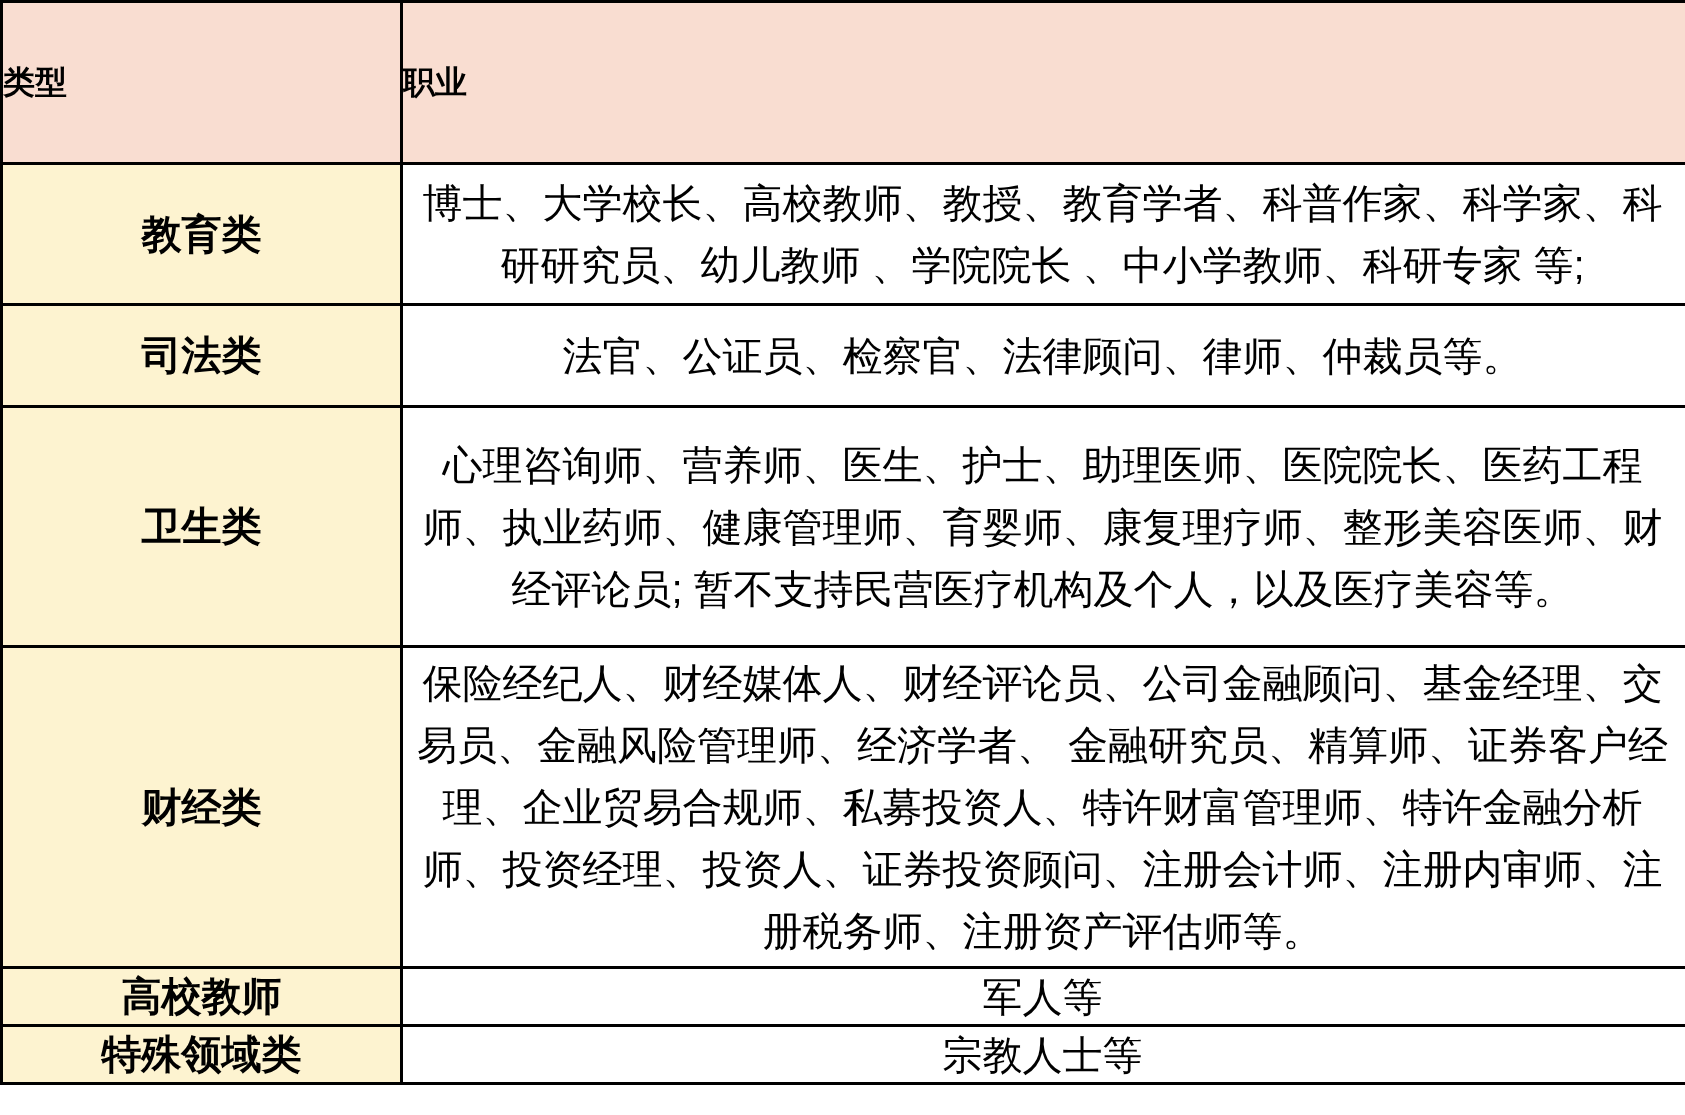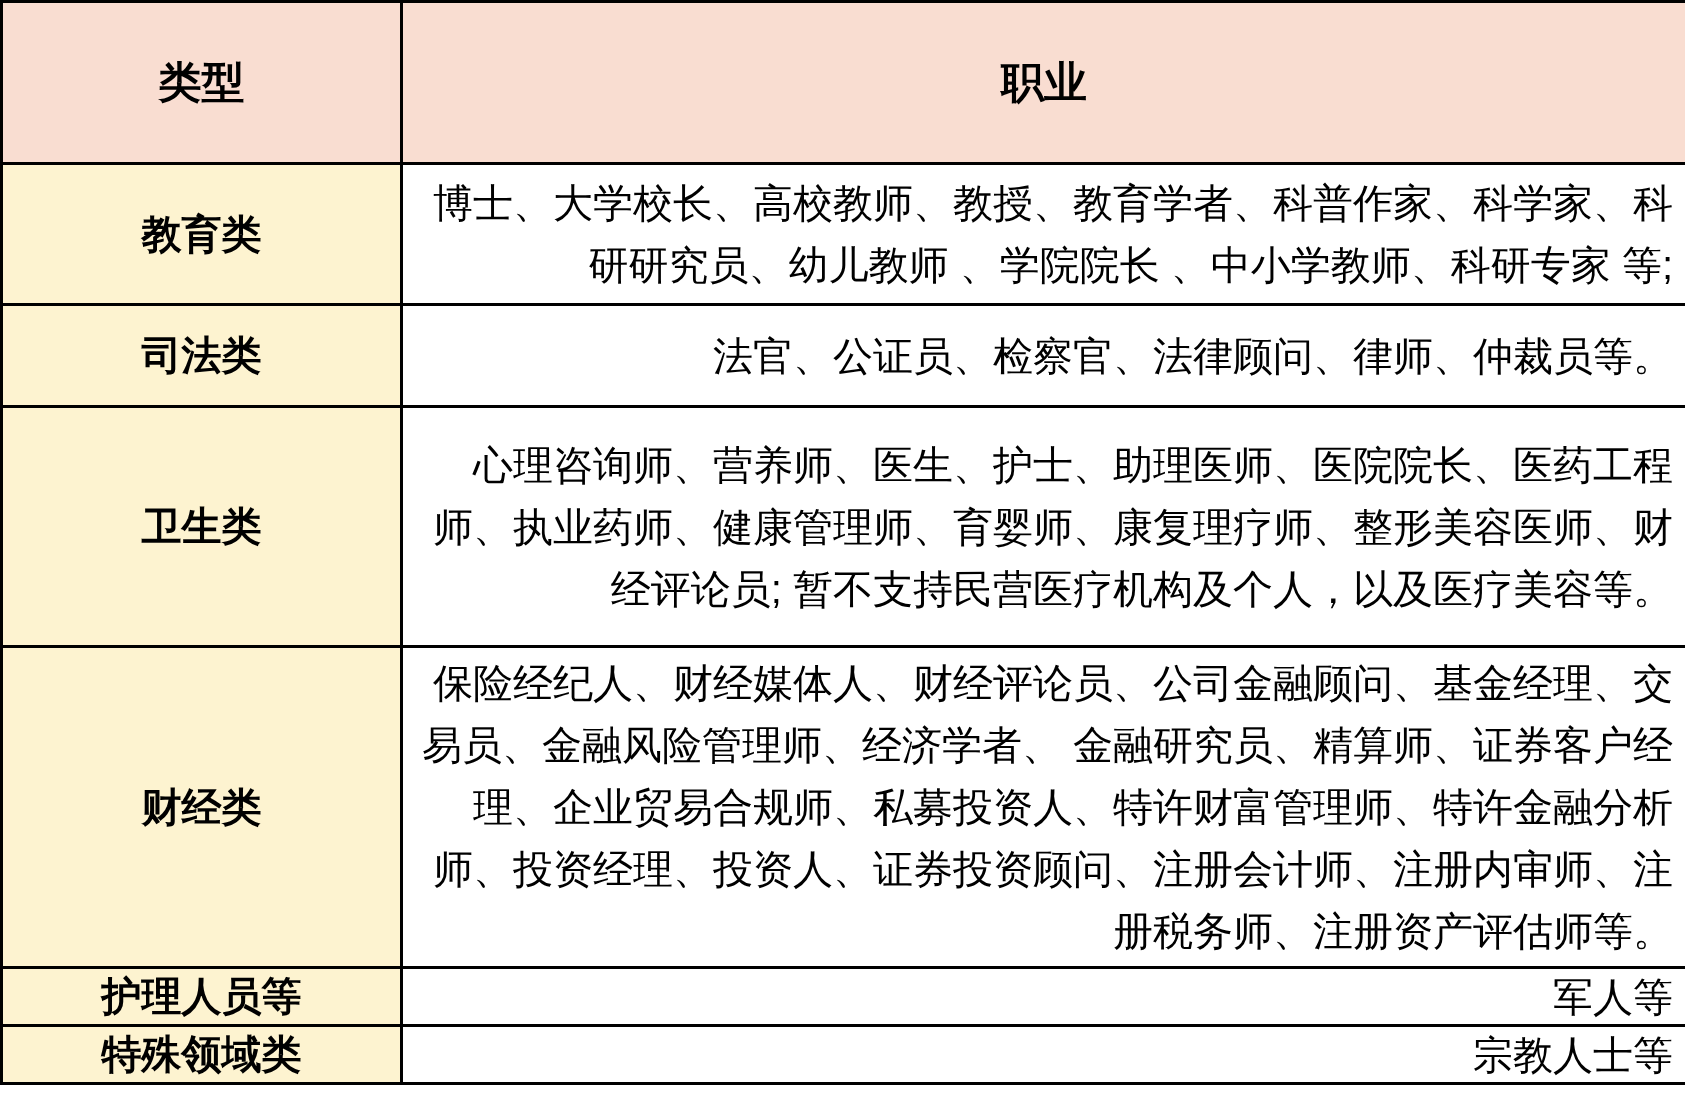--- a/index.html
+++ b/index.html
@@ -25,40 +25,40 @@
     border: 3px solid #000000;
     box-sizing: border-box;
     vertical-align: middle;
   }
   col.col-type { width: 400px; }
   col.col-occupation { width: 1285px; }
 
   
   tr.header-row th {
     background: #f9ddd1;
-    font-size: 43px;
+    font-size: 32px;
     font-weight: bold;
-    text-align: center;
+    text-align: left;
     height: 162px;
     padding: 0;
   }
   
   td.type-cell {
     background: #fdf3d0;
     font-size: 40px;
     font-weight: bold;
     text-align: center;
     padding: 0 6px;
   }
   
   td.occupation-cell {
     background: #ffffff;
     font-size: 40px;
     font-weight: normal;
-    text-align: right;
+    text-align: center;
     line-height: 1.55;
     padding: 4px 12px 4px 9px;
     word-break: break-all;
   }
   tr.row-edu   { height: 141px; }
   tr.row-law   { height: 102px; }
   tr.row-health{ height: 240px; }
   tr.row-fin   { height: 307px; }
   tr.row-pro   { height: 53px; }
   tr.row-spocc { height: 53px; }
@@ -95,21 +95,21 @@
       </tr>
       <tr class="row-health">
         <td class="type-cell">卫生类</td>
         <td class="occupation-cell">心理咨询师、营养师、医生、护士、助理医师、医院院长、医药工程师、执业药师、健康管理师、育婴师、康复理疗师、整形美容医师、财经评论员; 暂不支持民营医疗机构及个人，以及医疗美容等。</td>
       </tr>
       <tr class="row-fin">
         <td class="type-cell">财经类</td>
         <td class="occupation-cell">保险经纪人、财经媒体人、财经评论员、公司金融顾问、基金经理、交易员、金融风险管理师、经济学者、 金融研究员、精算师、证券客户经理、企业贸易合规师、私募投资人、特许财富管理师、特许金融分析师、投资经理、投资人、证券投资顾问、注册会计师、注册内审师、注册税务师、注册资产评估师等。</td>
       </tr>
       <tr class="row-spocc">
-        <td class="type-cell">护理人员等</td>
+        <td class="type-cell">高校教师</td>
         <td class="occupation-cell">军人等</td>
       </tr>
       <tr class="row-sparea">
         <td class="type-cell">特殊领域类</td>
         <td class="occupation-cell">宗教人士等</td>
       </tr>
     </tbody>
   </table>
 </div>
 

